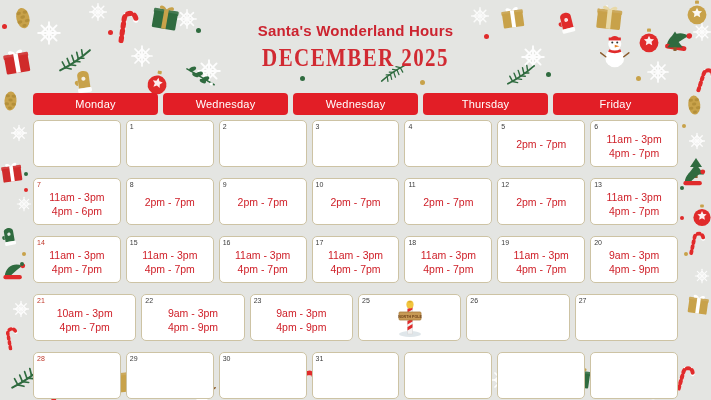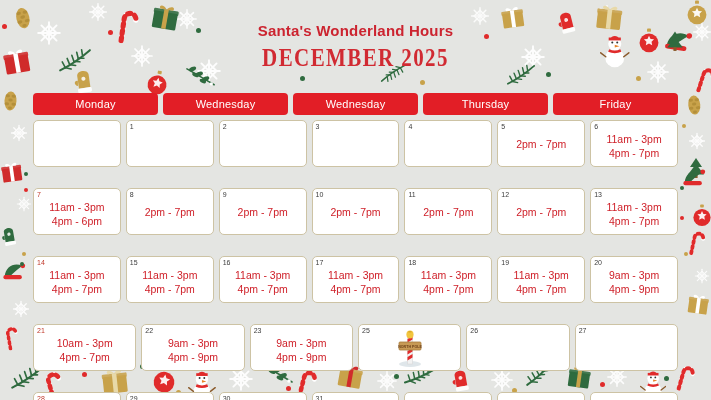--- a/index.html
+++ b/index.html
@@ -30,21 +30,21 @@
 
   
   .cal{position:absolute;left:33px;top:93px;width:645px;z-index:4;}
   .row{display:flex;gap:5px;}
   .hdr-row{margin-bottom:5px;}
   .hdr{
     flex:1 1 0;height:22px;border-radius:4px;background:#e21e26;
     color:#ffffff;font-size:11px;display:flex;align-items:center;justify-content:center;
     letter-spacing:.2px;
   }
-  .week{margin-bottom:21px;}
+  .week{margin-bottom:11px;}
   .cell{
     flex:1 1 0;height:47px;background:#ffffff;border:1px solid #cdc3a4;
     border-radius:5px;position:relative;box-sizing:border-box;
   }
   .cell.empty{background:#ffffff;}
   .daynum{
     position:absolute;top:1px;left:3px;font-size:7px;color:#3b3b3b;line-height:9px;
   }
   .daynum.sun{color:#c0392b;}
   .hours{

